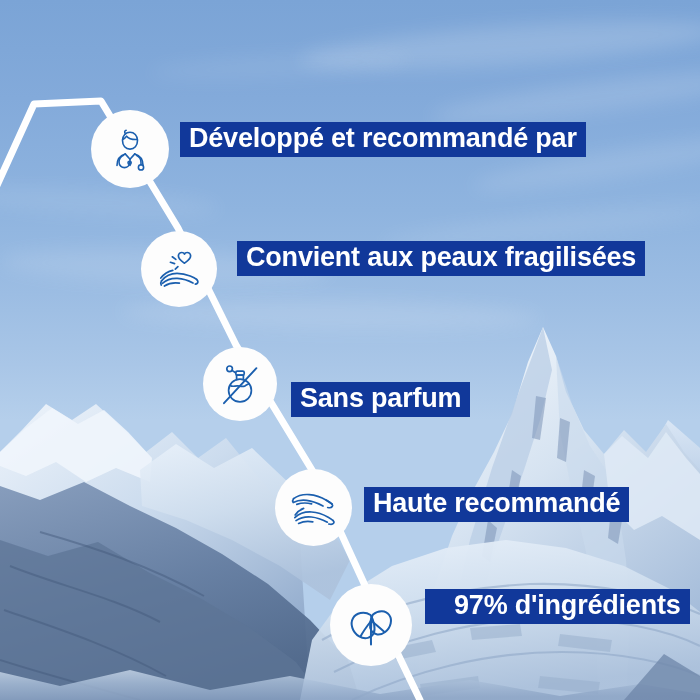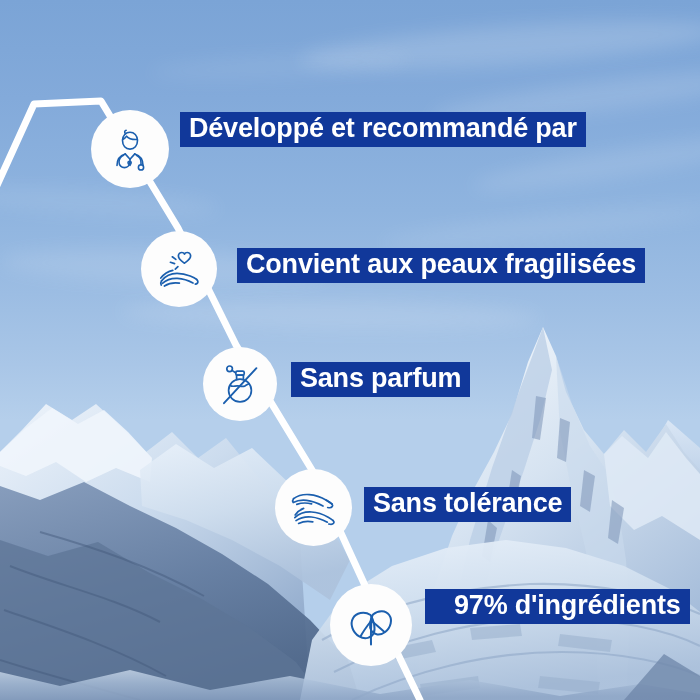--- a/index.html
+++ b/index.html
@@ -81,23 +81,23 @@
     line-height: 1.0;
     box-sizing: border-box;
   }
   .chip .ln {
     display: block;
     background: #11389a;
     padding: 3px 9px 5px 9px;
     width: max-content;
   }
 
-  .chip-1 { left: 180px; top: 112px; font-size: 27px; }
-  .chip-2 { left: 237px; top: 241px; font-size: 27px; margin-top: 7px; }
-  .chip-3 { left: 291px; top: 362px; font-size: 27px; }
+  .chip-1 { left: 180px; top: 122px; font-size: 27px; }
+  .chip-2 { left: 237px; top: 241px; font-size: 27px; }
+  .chip-3 { left: 291px; top: 382px; font-size: 27px; }
   .chip-4 { left: 364px; top: 487px; font-size: 27px; }
   .chip-5 { left: 425px; top: 589px; font-size: 27px; padding-left: 20px; }
 </style>
 </head>
 <body>
 
 <div id="stage">
 
   <div class="sky">
     <div class="cloud c1"></div>
@@ -327,20 +327,20 @@
 
   <div class="chip chip-2">
     <span class="ln">Convient aux peaux fragilisées</span>
   </div>
 
   <div class="chip chip-3">
     <span class="ln">Sans parfum</span>
   </div>
 
   <div class="chip chip-4">
-    <span class="ln">Sans tolérance</span>
+    <span class="ln">Haute recommandé</span>
   </div>
 
   <div class="chip chip-5">
     <span class="ln">97% d'ingrédients</span>
   </div>
 
 </div>
 
 </body></html>

